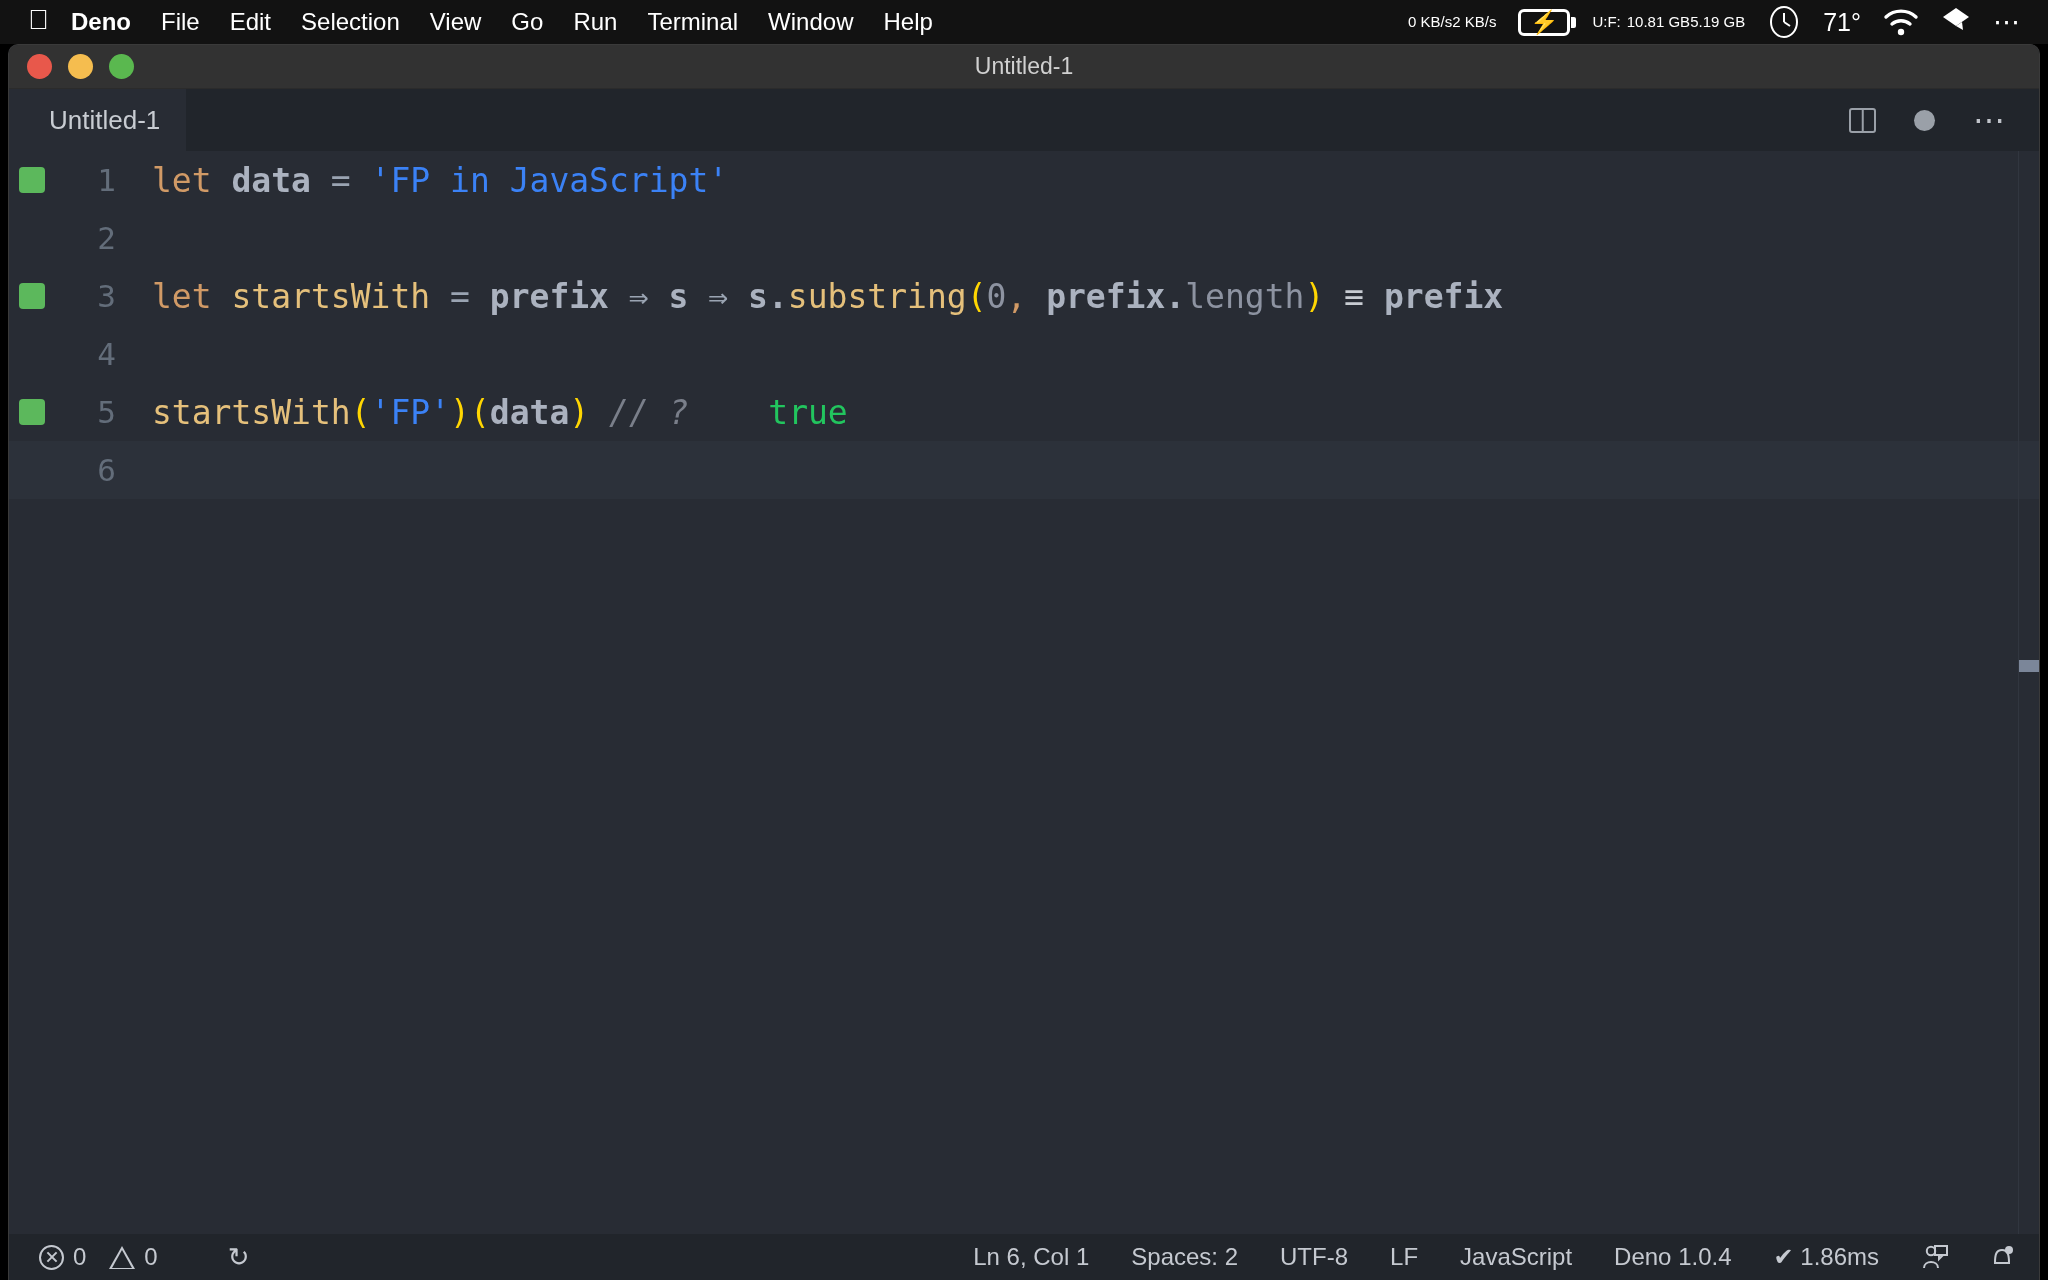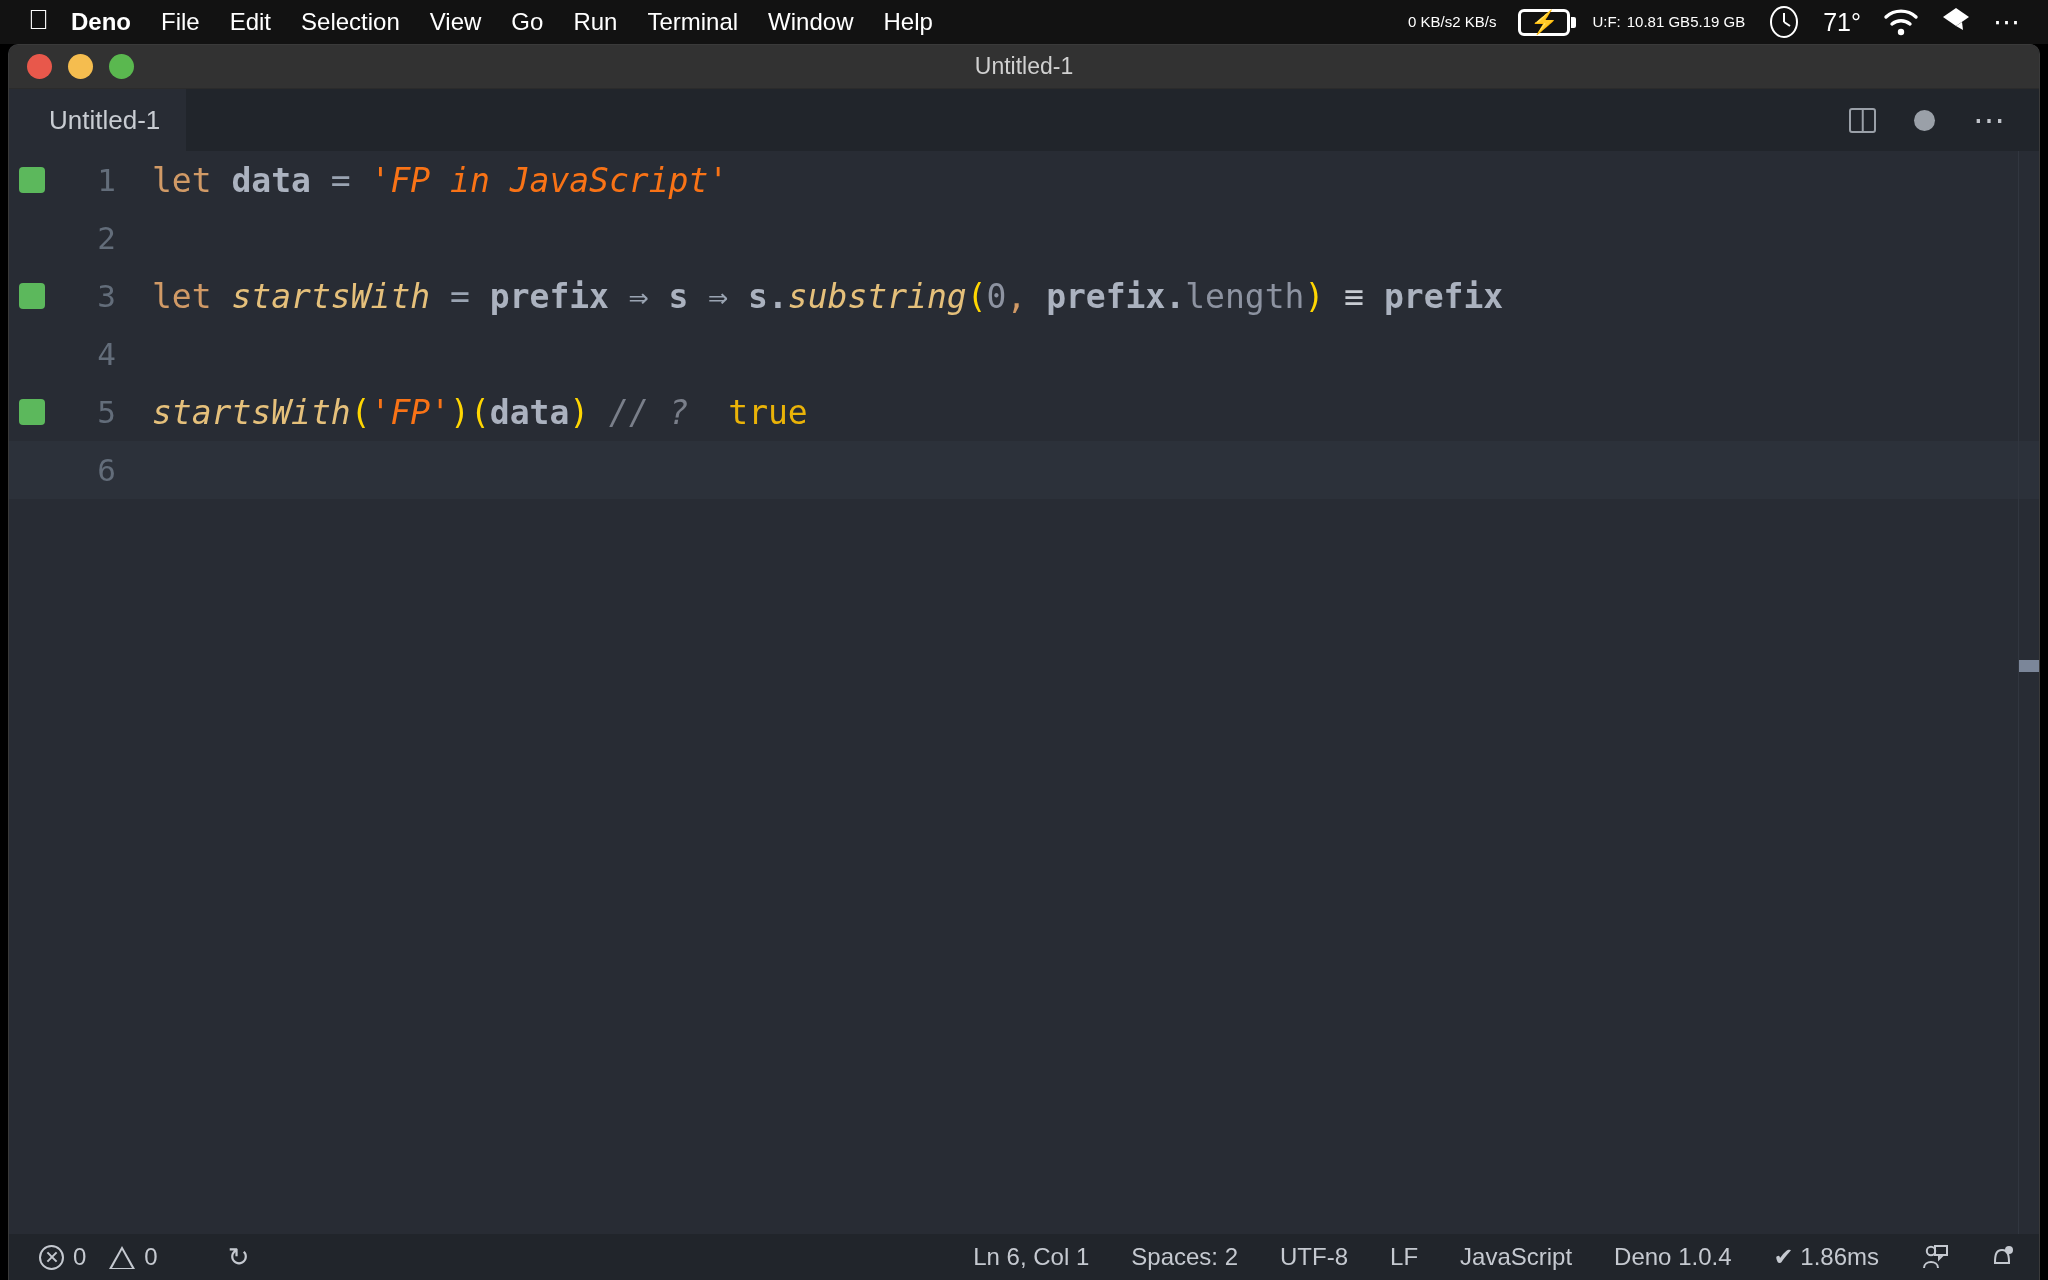--- a/index.html
+++ b/index.html
@@ -98,28 +98,28 @@
     color:#636d7a; font-family:"DejaVu Sans Mono", monospace; font-size:31px;
     flex:0 0 125px;
   }
   .code{ white-space:pre; padding-left:18px; }
   .line.current .code{ width:calc(100% - 143px); }
 
   
   .kw     { color:#d19a66; }
   .var    { color:#abb2bf;font-weight:bold; }
   .op     { color:#9aa4b2; }
-  .str    { color:#f97316;font-style:italic; }
-  .fn     { color:#e5c07b;font-style:italic; }
+  .str    { color:#3b82f6; }
+  .fn     { color:#e5c07b; }
   .paren  { color:#ffd602; }
   .num    { color:#8d93a1; }
   .punct  { color:#d19a66; }
   .prop   { color:#8d93a1; }
   .cmt    { color:#7a7f8a; font-style:italic; }
-  .bool   { color:#eab308; }
+  .bool   { color:#22c55e;margin-left:40px; }
   .arrow  { color:#9aa4b2; }
   .eq3    { color:#c8ccd2; }
 
   
   #overview{
     position:absolute; right:0; top:106px; bottom:46px; width:20px;
     background:transparent;
   }
   #overview .mark{
     position:absolute; right:0; width:20px; height:12px; background:#7b8699;

